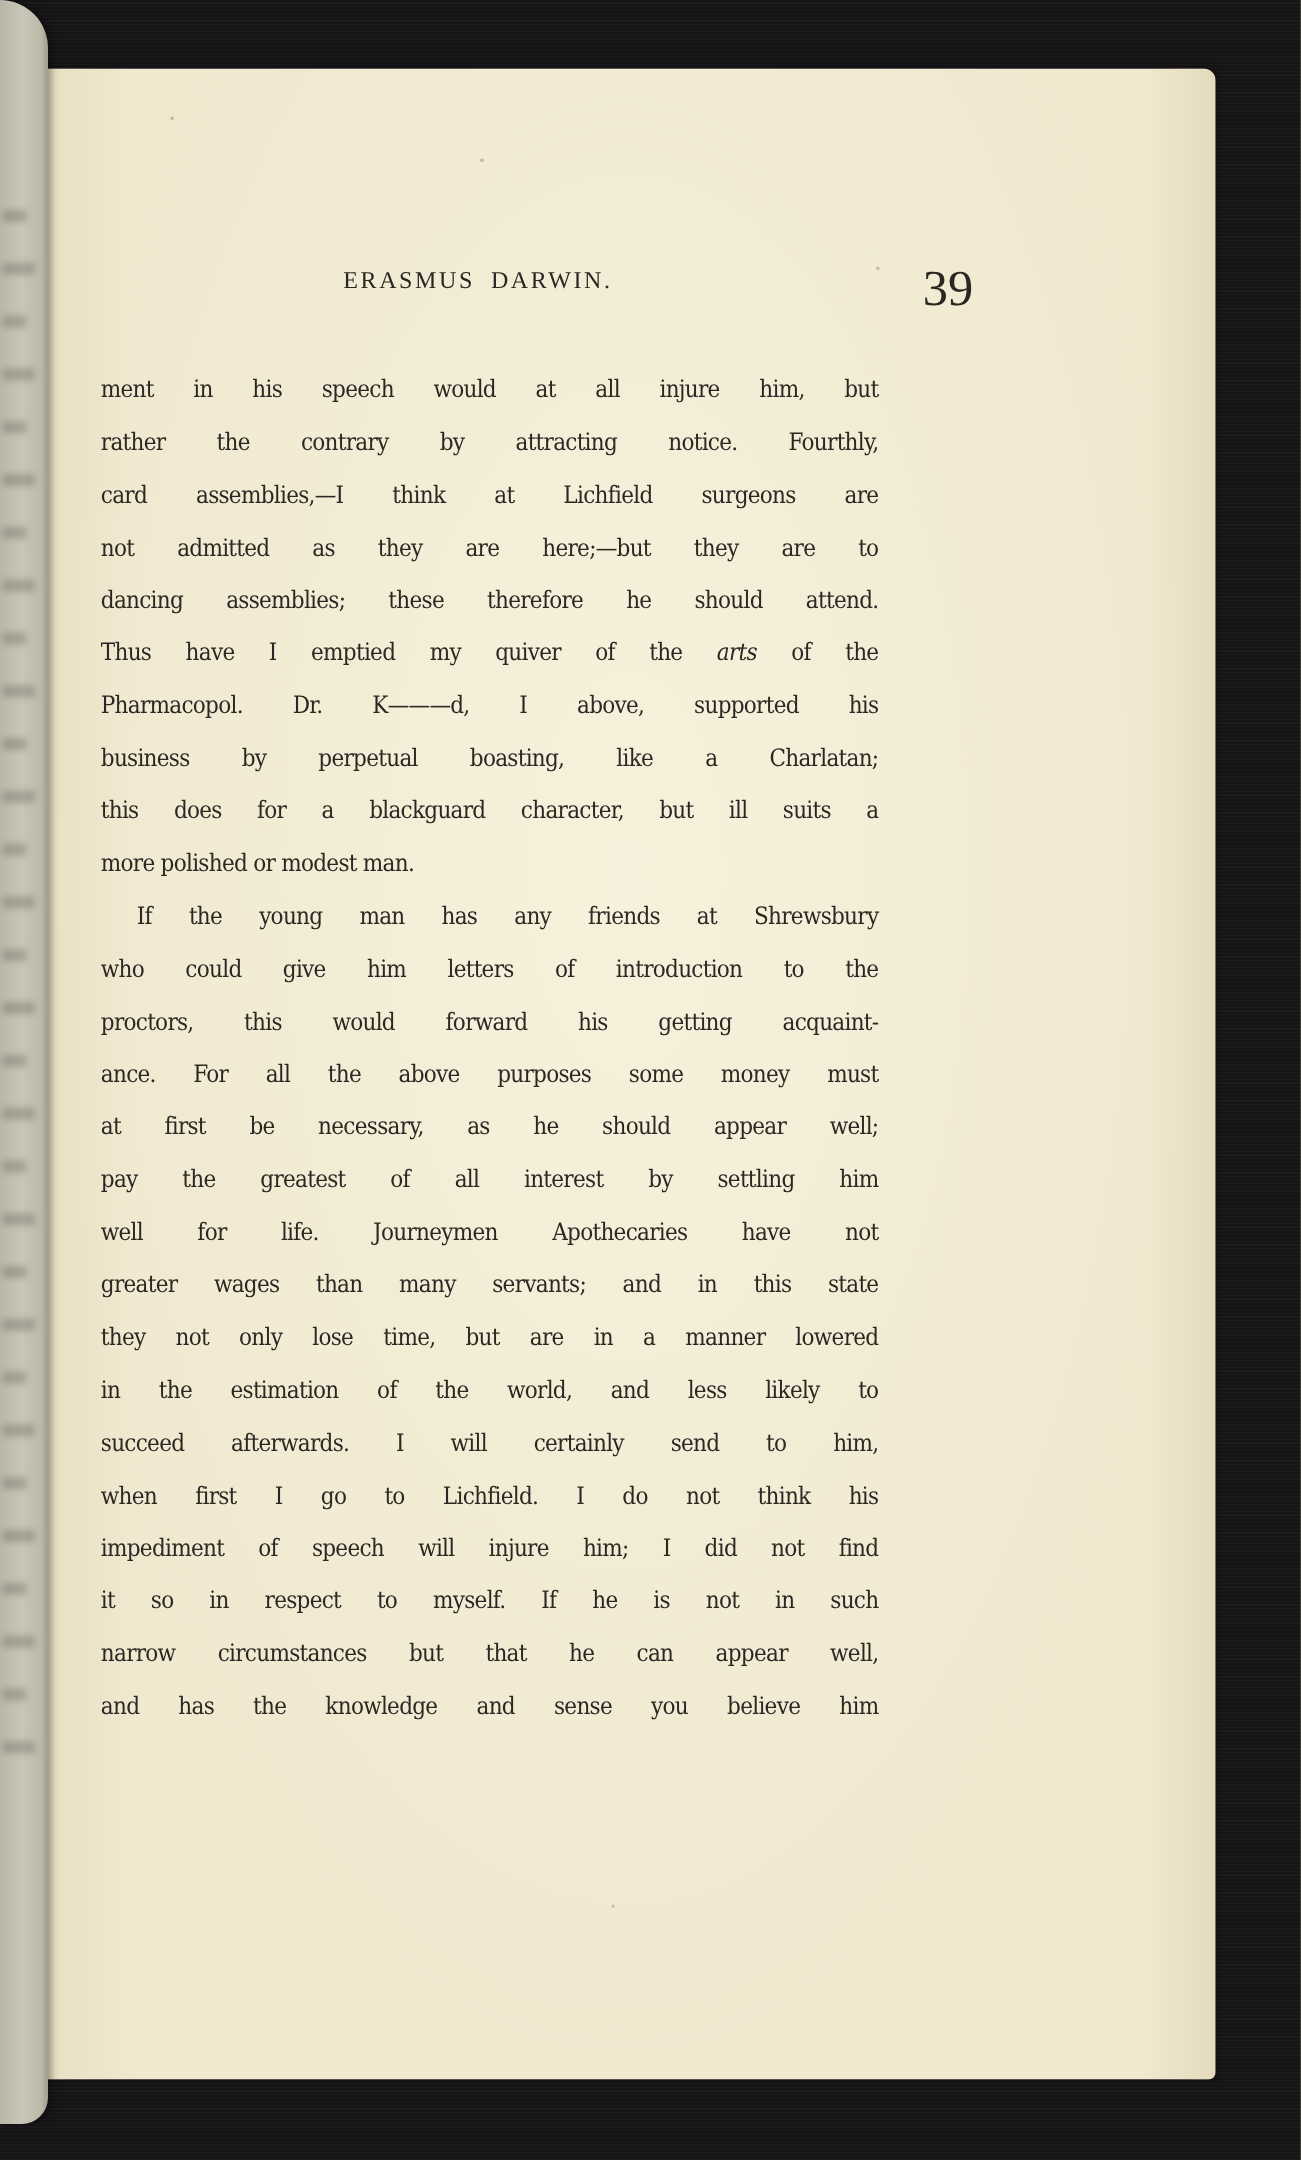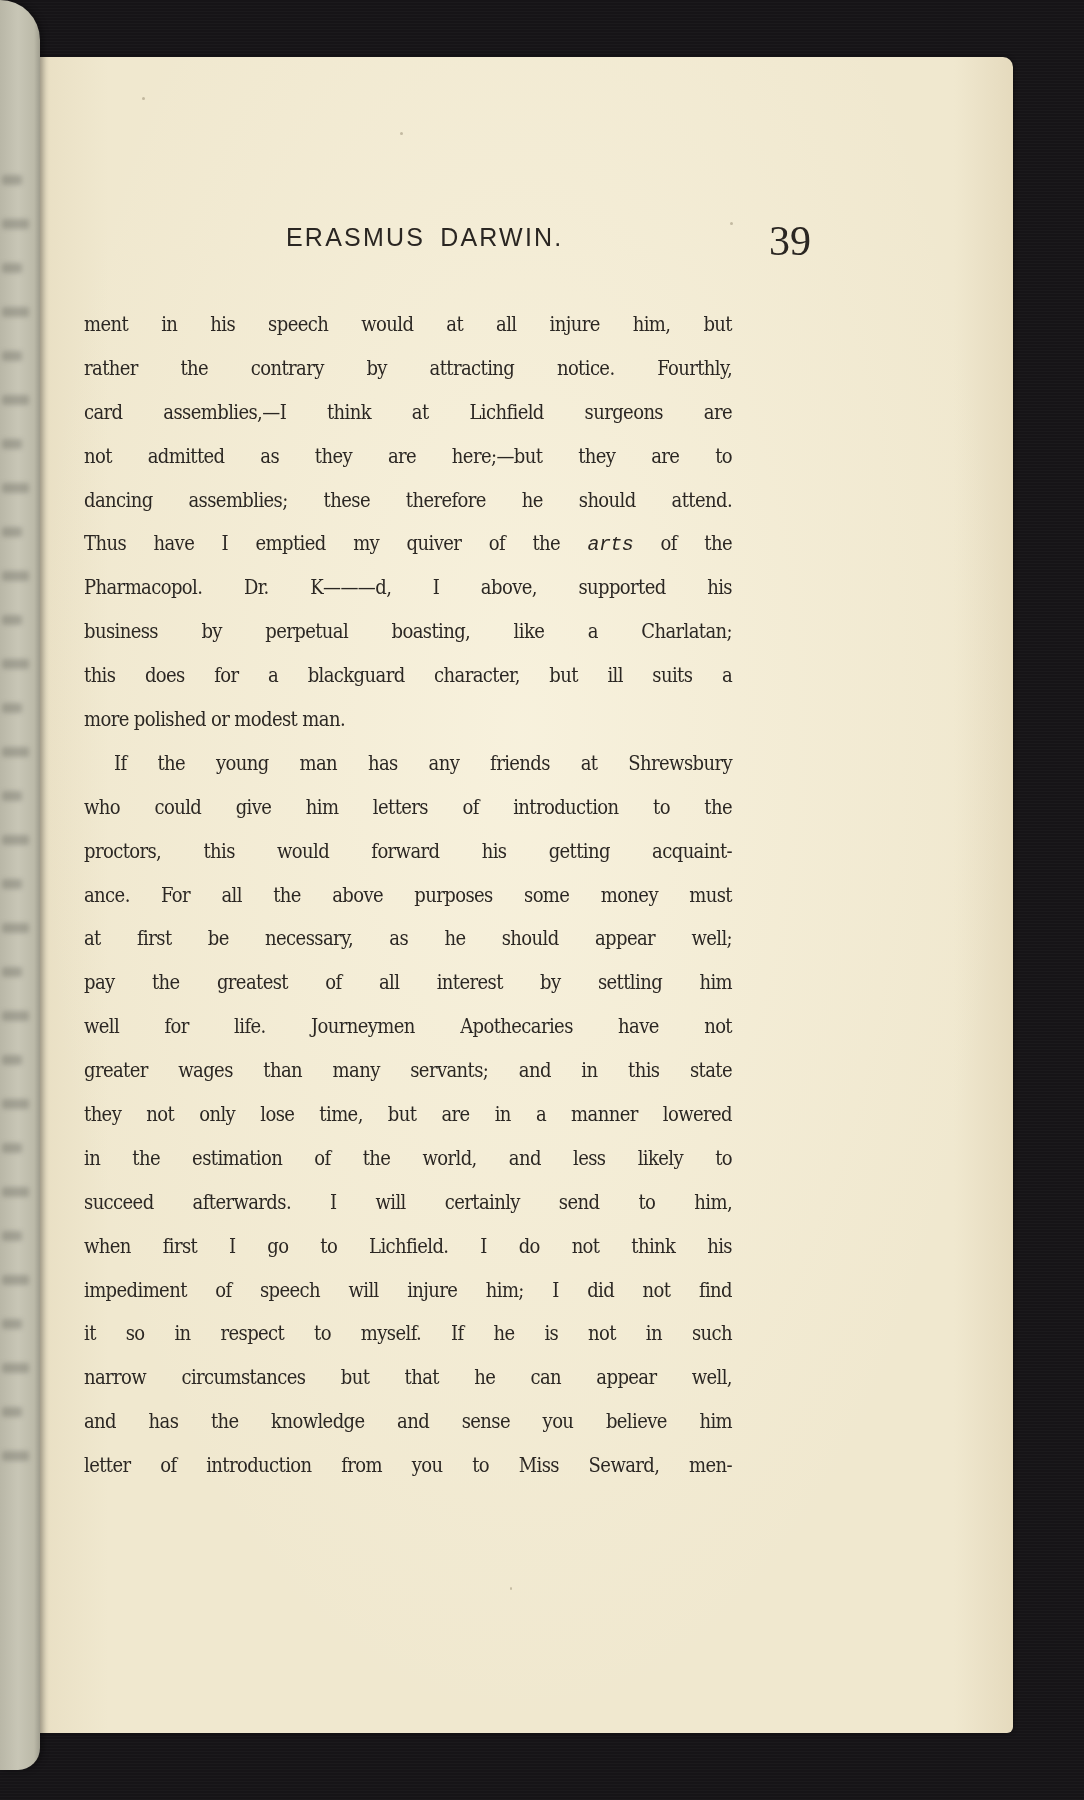--- a/index.html
+++ b/index.html
@@ -57,22 +57,22 @@
       top: 160px;
       left: 0;
       width: 100%;
       height: 40px;
       color: #2a2622;
     }
     .running-title {
       position: absolute;
       left: 256px;
       top: 6px;
-      font-family: Liberation Sans, sans-serif;
-      font-size: 25px;
+      font-family: Liberation Serif, serif;
+      font-size: 20px;
       letter-spacing: 2.2px;
       word-spacing: 6px;
       text-transform: uppercase;
     }
     .page-number {
       position: absolute;
       left: 739px;
       top: 0px;
       font-family: "Liberation Serif", "DejaVu Serif", serif;
       font-size: 42px;
@@ -97,21 +97,20 @@
       letter-spacing: -0.6px;
     }
     .line.last {
       text-align-last: left;
     }
     .line.indent {
       padding-left: 30px;
     }
     .line em {
       font-style: italic;
-      font-family: Liberation Mono, monospace;
     }
     .spec {
       position: absolute;
       border-radius: 50%;
       background: rgba(110,95,70,0.35);
     }
   </style>
 </head>
 <body>
 
@@ -174,20 +173,19 @@
       <div class="line">well for life.  Journeymen Apothecaries have not</div>
       <div class="line">greater wages than many servants; and in this state</div>
       <div class="line">they not only lose time, but are in a manner lowered</div>
       <div class="line">in the estimation of the world, and less likely to</div>
       <div class="line">succeed afterwards.  I will certainly send to him,</div>
       <div class="line">when first I go to Lichfield.  I do not think his</div>
       <div class="line">impediment of speech will injure him; I did not find</div>
       <div class="line">it so in respect to myself.  If he is not in such</div>
       <div class="line">narrow circumstances but that he can appear well,</div>
       <div class="line">and has the knowledge and sense you believe him</div>
-      <div class="line">letter of introduction from you to Miss Seward, men-</div>
     </div>
 
   <span class="spec" style="left:370px;top:75px;width:3px;height:3px;"></span>
   <span class="spec" style="left:112px;top:40px;width:3px;height:3px;"></span>
   <span class="spec" style="left:700px;top:165px;width:3px;height:3px;"></span>
   <span class="spec" style="left:480px;top:1530px;width:2px;height:3px;"></span>
 </div>
 
 </body></html>

